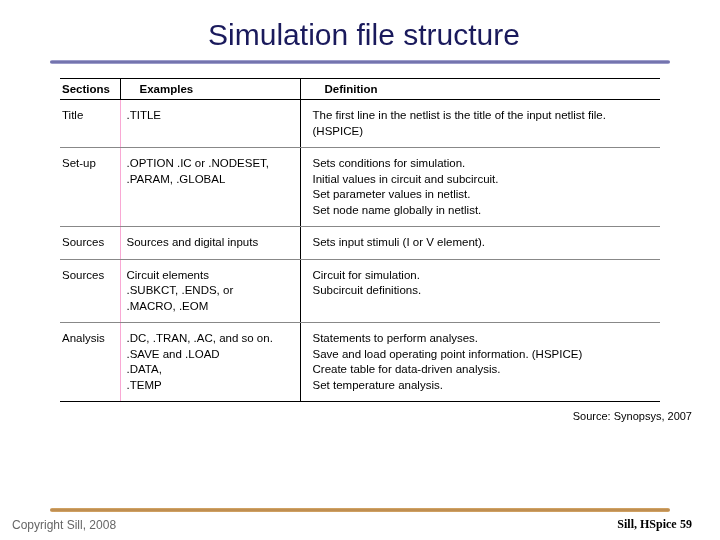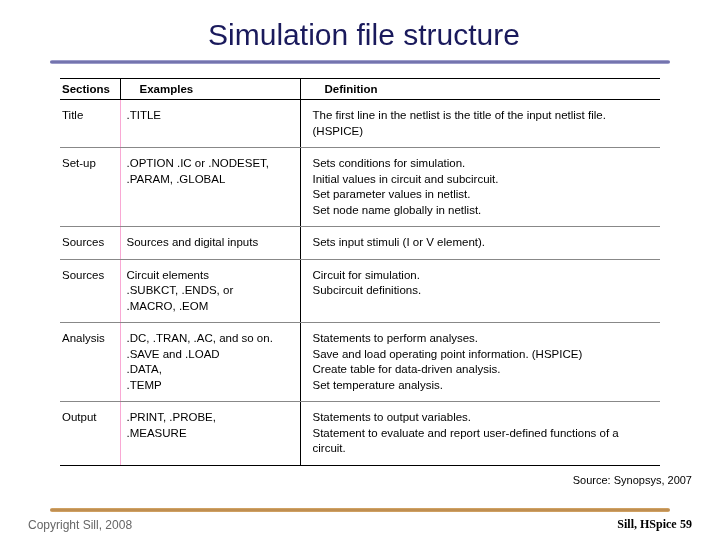--- a/index.html
+++ b/index.html
@@ -68,21 +68,21 @@
     bottom: 28px;
     left: 50px;
     right: 50px;
     height: 4px;
     background: linear-gradient(to bottom, #d6a96a 0%, #b8864a 50%, #d6a96a 100%);
     border-radius: 2px;
   }
   .copyright {
     position: absolute;
     bottom: 8px;
-    left: 28px;
+    left: 12px;
     font-size: 12px;
     color: #666;
   }
   .pagefoot {
     position: absolute;
     bottom: 8px;
     right: 28px;
     font-size: 12px;
     color: #000;
   }
@@ -123,25 +123,20 @@
         <tr>
           <td class="c1">Sources</td>
           <td class="c2">Circuit elements<br>.SUBKCT, .ENDS, or<br>.MACRO, .EOM</td>
           <td class="c3">Circuit for simulation.<br>Subcircuit definitions.</td>
         </tr>
         <tr>
           <td class="c1">Analysis</td>
           <td class="c2">.DC, .TRAN, .AC, and so on.<br>.SAVE and .LOAD<br>.DATA,<br>.TEMP</td>
           <td class="c3">Statements to perform analyses.<br>Save and load operating point information. (HSPICE)<br>Create table for data-driven analysis.<br>Set temperature analysis.</td>
         </tr>
-        <tr>
-          <td class="c1">Output</td>
-          <td class="c2">.PRINT, .PROBE,<br>.MEASURE</td>
-          <td class="c3">Statements to output variables.<br>Statement to evaluate and report user-defined functions of a circuit.</td>
-        </tr>
       </tbody>
   </table>
 </div>
 
 <div class="source">Source: Synopsys, 2007</div>
 
 <div class="footer-bar"></div>
 <div class="copyright">Copyright Sill, 2008</div>
 <div class="pagefoot">
   <span class="t">Sill, HSpice</span>

